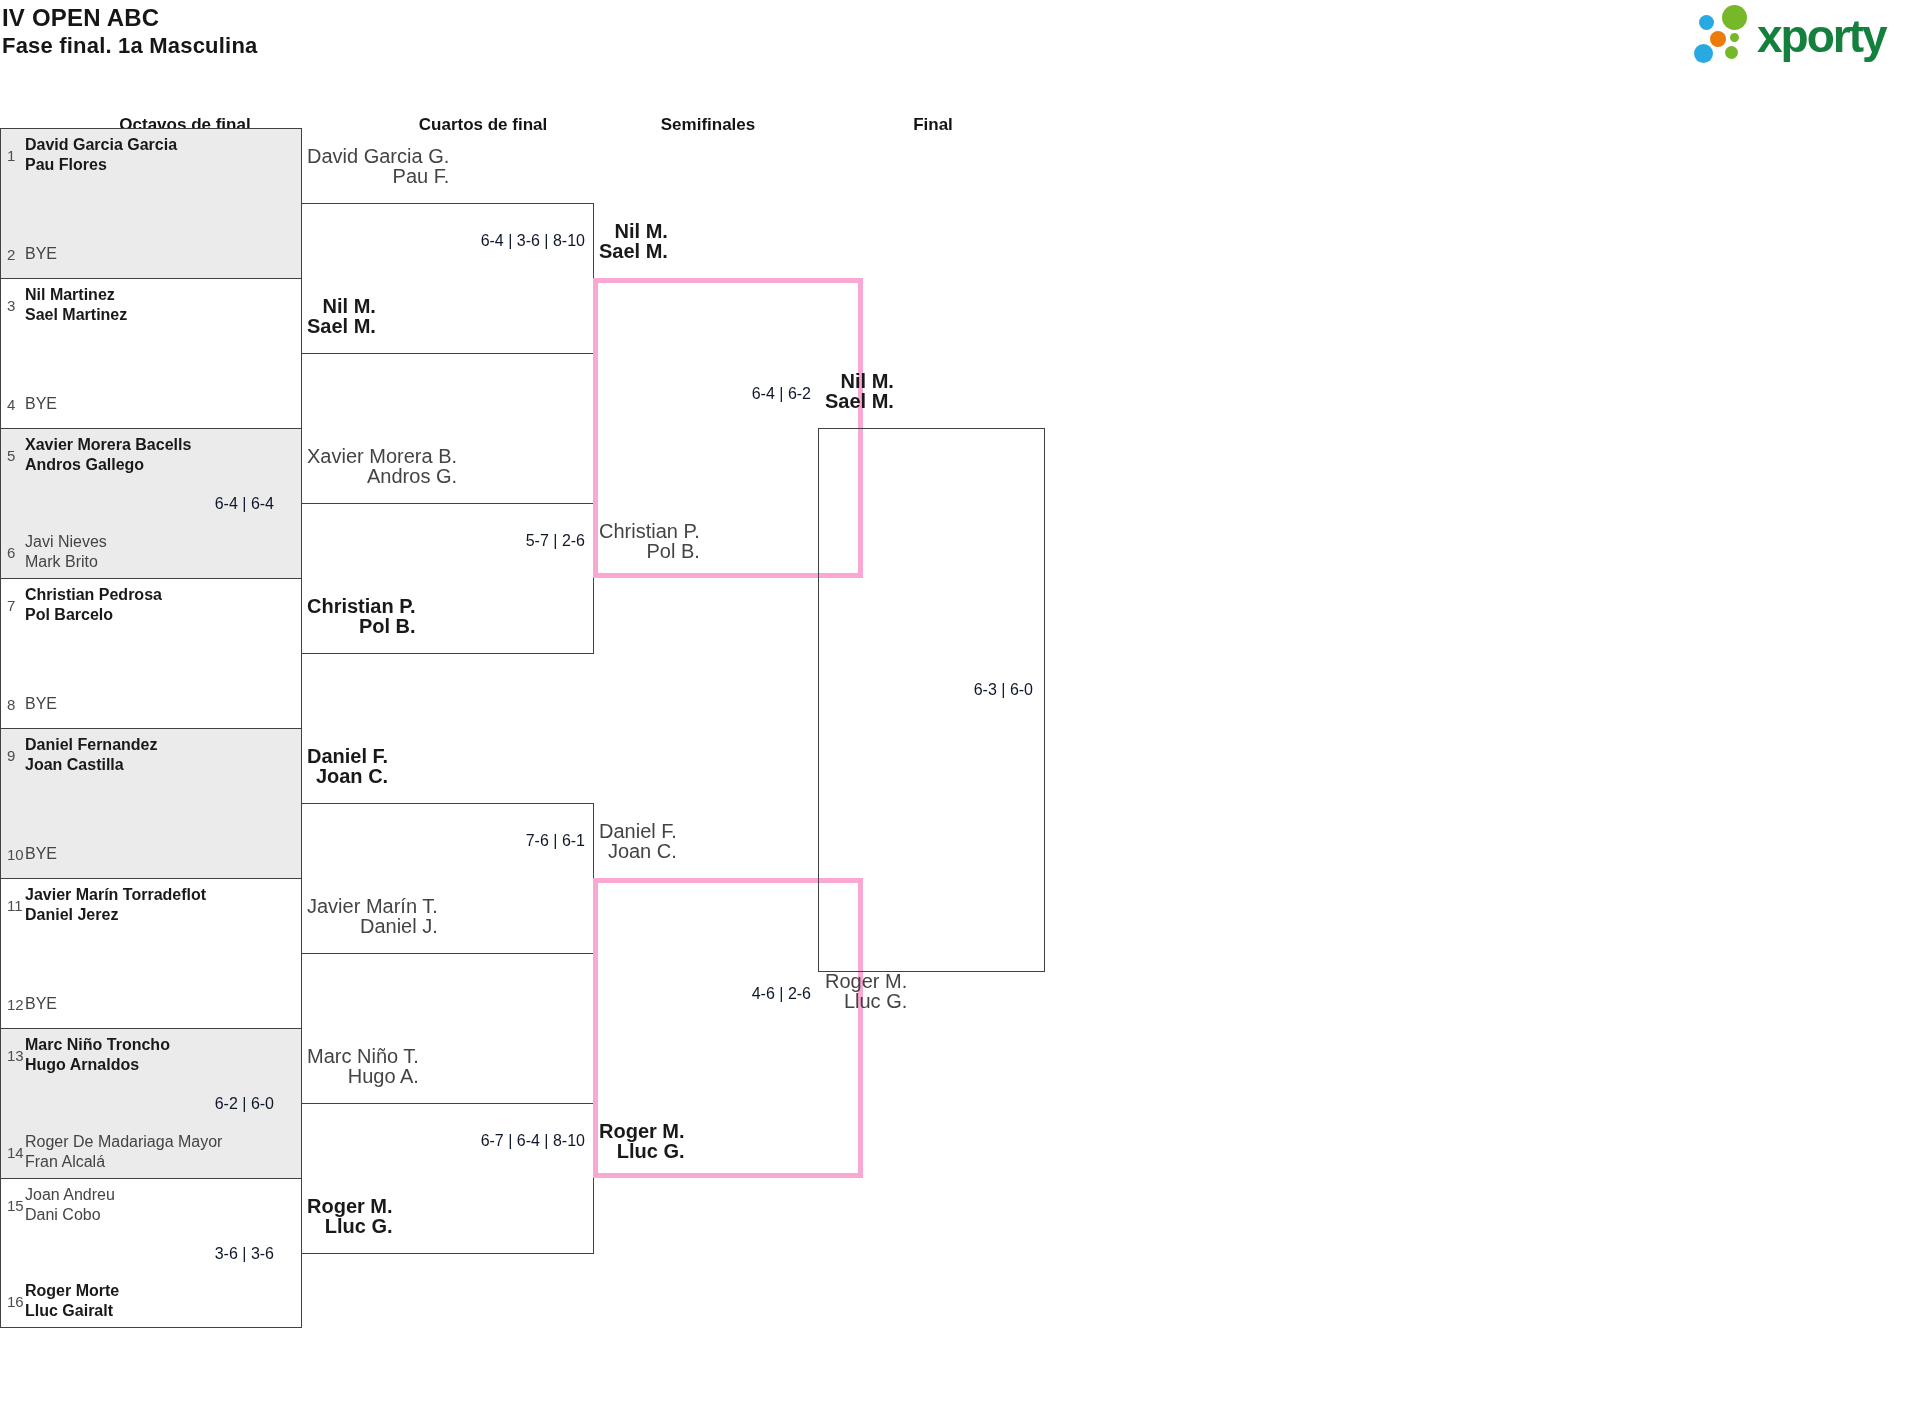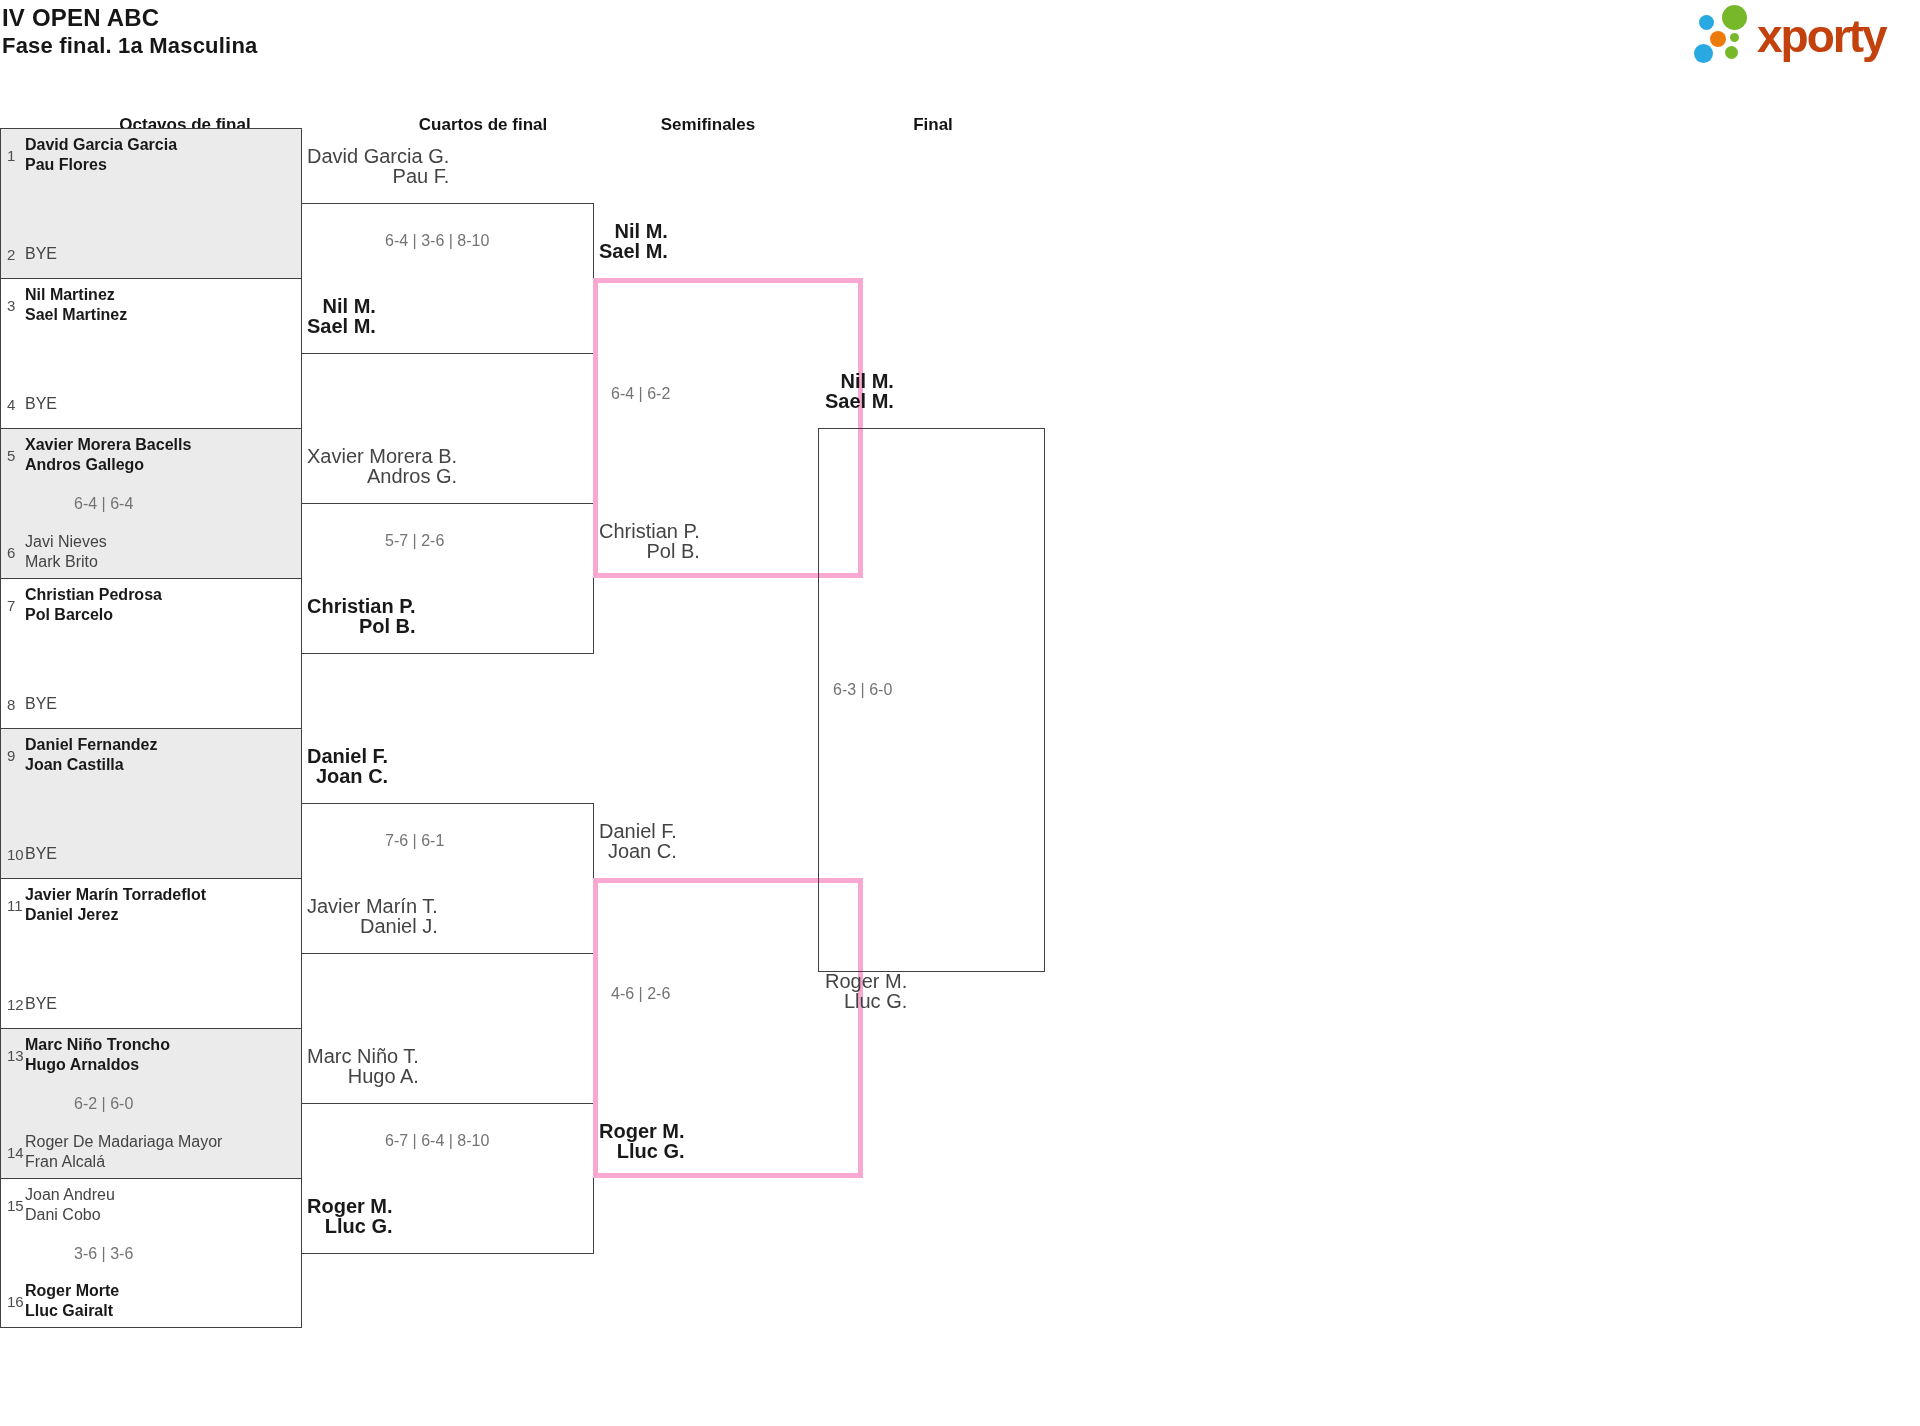--- a/index.html
+++ b/index.html
@@ -18,21 +18,21 @@
   .obox.last{border-bottom:1px solid #414141;}
 
   .entry{position:absolute;left:6px;display:flex;align-items:center;}
   .etop{top:6px;height:40px;}
   .ebot{bottom:6px;height:40px;}
   .ebye{bottom:14px;height:20px;}
   .seed{width:15px;margin-right:3px;font-size:15px;color:#4d4d4d;flex:none;}
   .names{font-size:16px;line-height:20px;color:#444;}
   .names.w{font-weight:700;color:#191919;}
 
-  .score{position:absolute;width:200px;text-align:left;font-size:16px;line-height:20px;color:#737373;}
+  .score{position:absolute;width:200px;text-align:right;font-size:16px;line-height:20px;color:#0f172a;}
   .oscore{top:65px;left:73px;}
   .qsc{top:27px;left:83px;}
   .ssc{top:101px;left:13px;}
   .fsc{top:251px;left:14px;}
 
   
   .qbox{position:absolute;left:301px;width:293px;height:151px;box-sizing:border-box;border:1px solid #414141;}
   .sbox{position:absolute;left:593px;width:270px;height:300px;box-sizing:border-box;border:5px solid #f9a8d4;}
   .fbox{position:absolute;left:818px;width:227px;height:544px;box-sizing:border-box;border:1px solid #414141;}
 
@@ -52,21 +52,21 @@
   <div class="title">IV OPEN ABC</div>
   <div class="subtitle">Fase final. 1a Masculina</div>
 
   <div>
     <div class="dot" style="left: 1699px; top: 15px; width: 15px; height: 15px; background-color: rgb(41, 169, 225);"></div>
     <div class="dot" style="left: 1722px; top: 5px; width: 25px; height: 25px; background-color: rgb(118, 184, 42);"></div>
     <div class="dot" style="left: 1710px; top: 31px; width: 16px; height: 16px; background-color: rgb(237, 123, 12);"></div>
     <div class="dot" style="left: 1730px; top: 33px; width: 9px; height: 9px; background-color: rgb(118, 184, 42);"></div>
     <div class="dot" style="left: 1694px; top: 44px; width: 19px; height: 19px; background-color: rgb(41, 169, 225);"></div>
     <div class="dot" style="left: 1725px; top: 46px; width: 13px; height: 13px; background-color: rgb(118, 184, 42);"></div>
-    <div class="logotext" style="color: #c2410c;">xporty</div>
+    <div class="logotext" style="color: #15803d;">xporty</div>
   </div>
 
   <div class="colhead" style="left:65px">Octavos de final</div>
   <div class="colhead" style="left:363px">Cuartos de final</div>
   <div class="colhead" style="left:588px">Semifinales</div>
   <div class="colhead" style="left:813px">Final</div>
 
   <div class="obox shade" style="top:128px">
     <div class="entry etop">
       <span class="seed">1</span>

